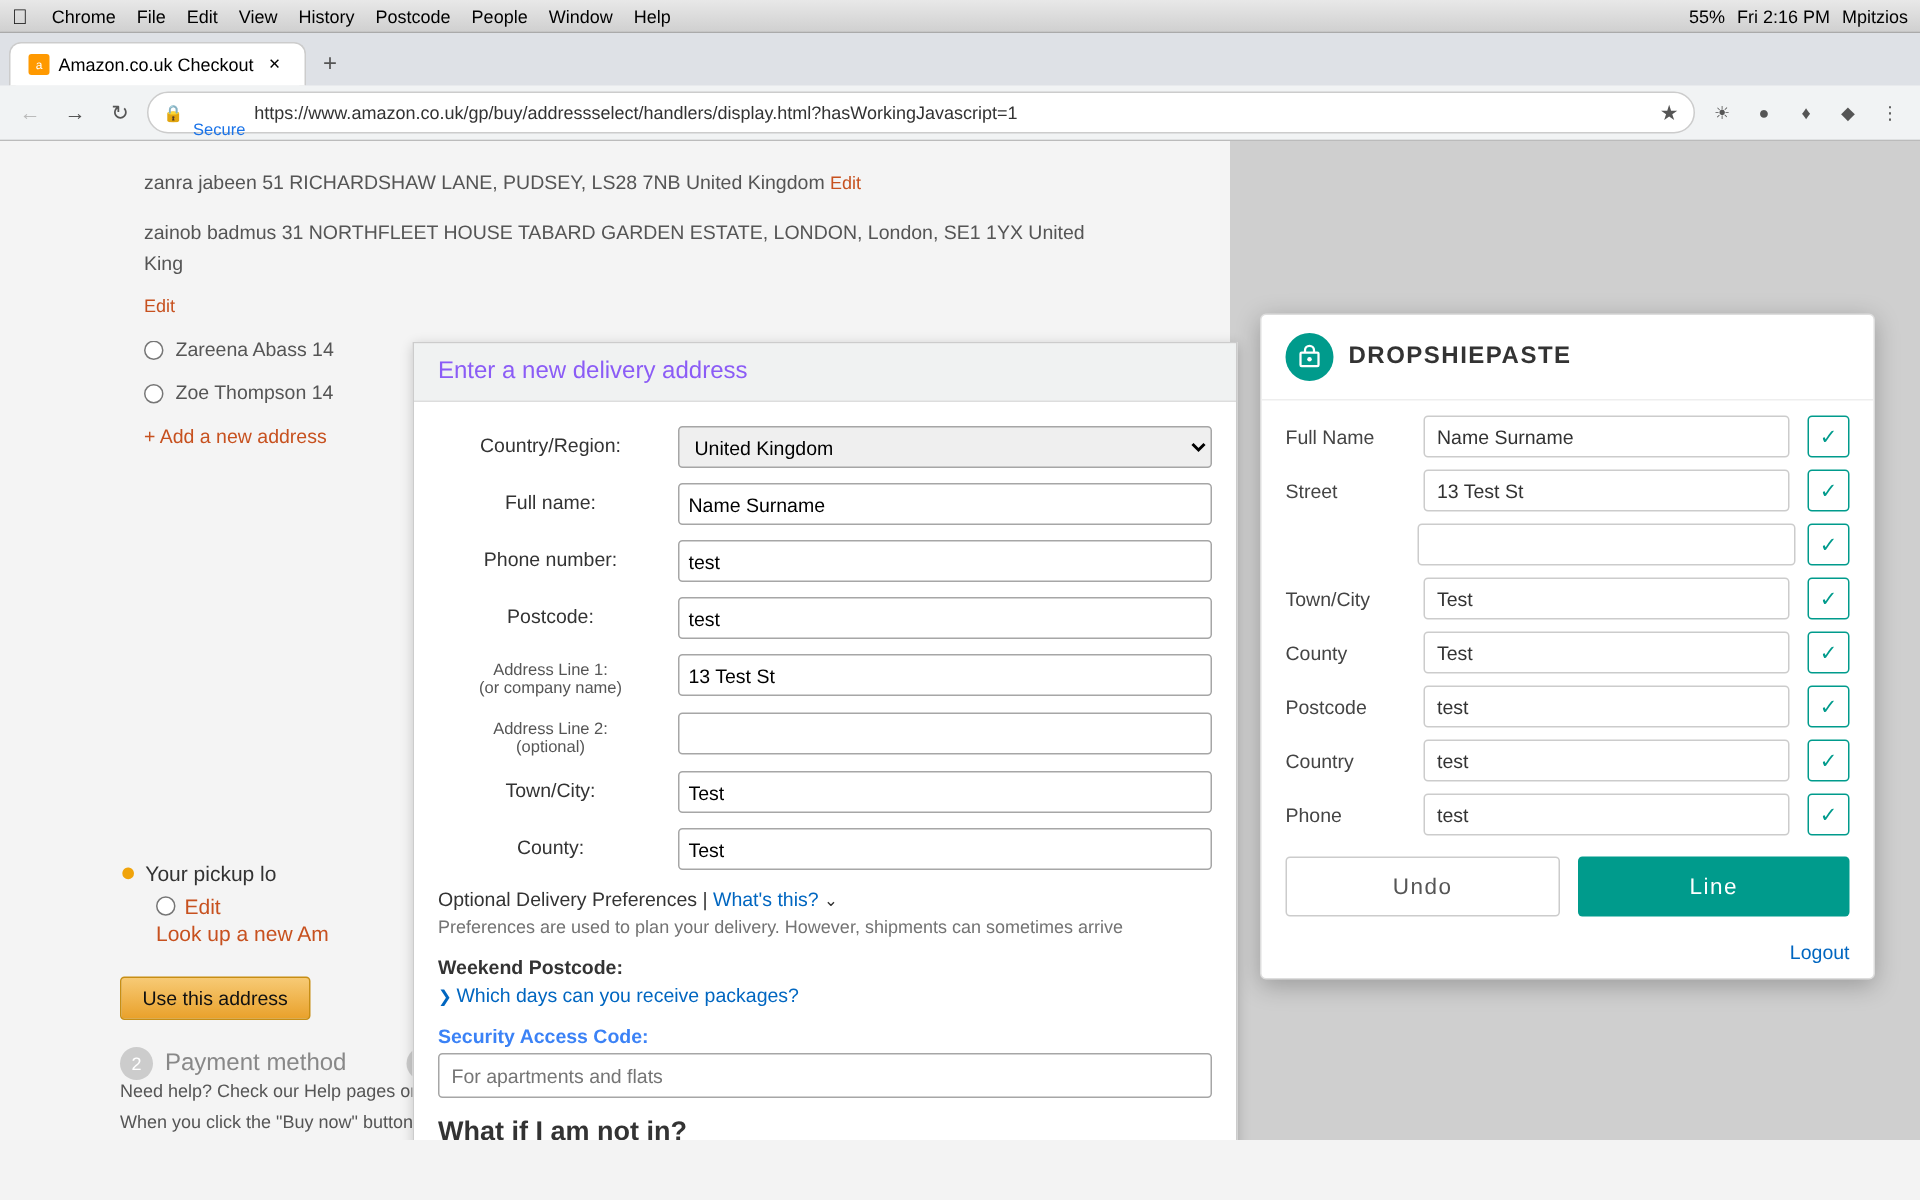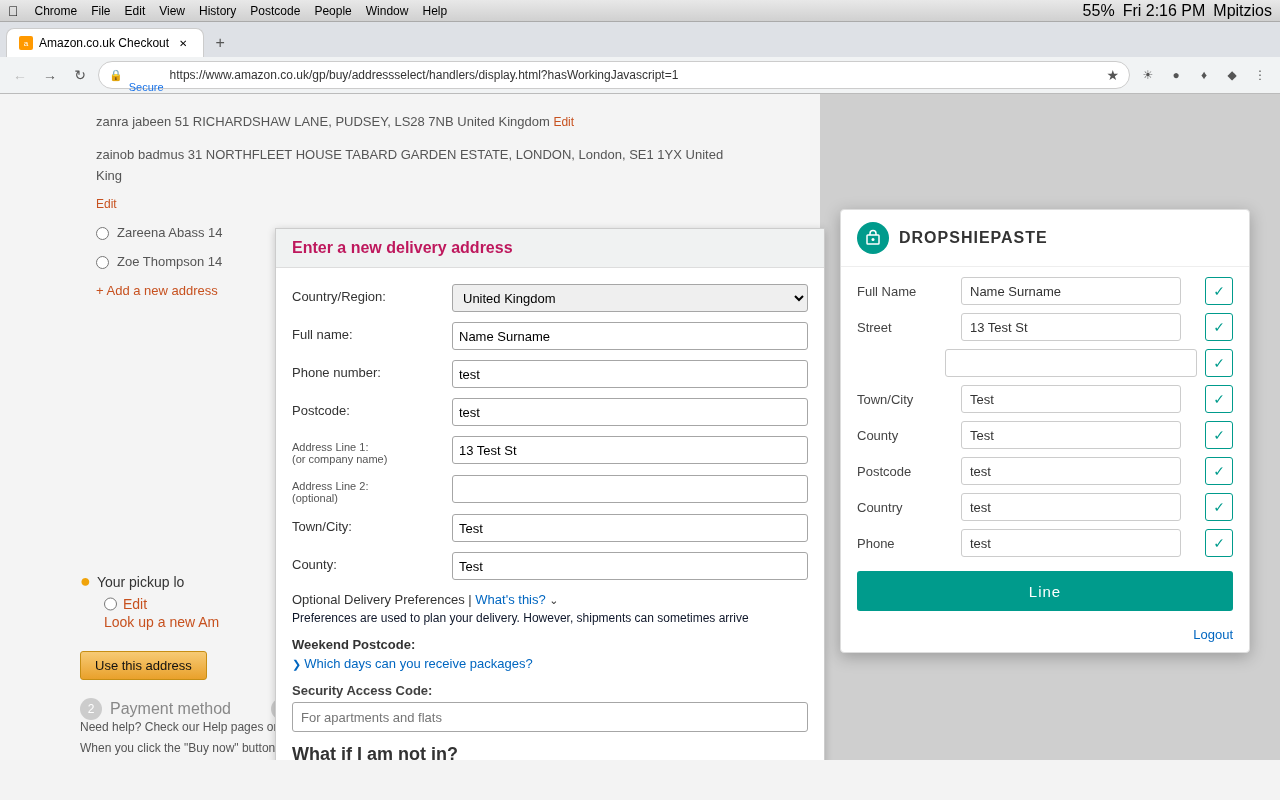--- a/index.html
+++ b/index.html
@@ -12,21 +12,21 @@
       display: flex;
       align-items: center;
       padding: 0 8px;
       font-size: 12px;
       border-bottom: 1px solid #aaa;
       gap: 16px;
     }
     .mac-bar-apple { font-size: 14px; }
     .mac-bar-menu { display: flex; gap: 14px; font-size: 12px; font-weight: 500; }
 
-    .mac-bar-right { margin-left: auto; display: flex; align-items: center; gap: 8px; font-size: 16px; text-align: center; }
+    .mac-bar-right { margin-left: auto; display: flex; align-items: center; gap: 8px; font-size: 12px; text-align: center; }
 
     
     .chrome-frame {
       background: #dee1e6;
       border-bottom: 1px solid #bbb;
     }
     .chrome-tabs {
       display: flex;
       align-items: flex-end;
       padding: 6px 6px 0 6px;
@@ -108,34 +108,34 @@
       border: 1px solid #ccc;
       box-shadow: 0 2px 8px rgba(0,0,0,0.2);
       z-index: 10;
     }
 
     .dialog-header {
       background: #f0f2f2;
       padding: 10px 16px;
       border-bottom: 1px solid #ddd;
       font-size: 16px;
-      font-weight: bold;
-      color: #be185d;
+      font-weight: normal;
+      color: #8b5cf6;
     }
 
     .dialog-body { padding: 16px; }
 
     .form-row {
       display: flex;
       align-items: flex-start;
       margin-bottom: 10px;
     }
     .form-label {
       width: 160px;
-      text-align: left;
+      text-align: center;
       padding-right: 10px;
       padding-top: 5px;
       font-size: 13px;
       color: #333;
       flex-shrink: 0;
     }
     .form-label span { font-size: 11px; color: #555; display: block; }
     .form-input {
       flex: 1;
       height: 28px;
@@ -149,29 +149,29 @@
       flex: 1;
       height: 28px;
       border: 1px solid #a6a6a6;
       border-radius: 3px;
       font-size: 13px;
       padding: 0 6px;
     }
 
     .optional-delivery { margin-top: 12px; font-size: 13px; color: #333; }
     .optional-delivery a { color: #0066c0; text-decoration: none; }
-    .delivery-note { font-size: 12px; color: #0f172a; margin-top: 4px; }
+    .delivery-note { font-size: 12px; color: #737373; margin-top: 4px; }
 
     .delivery-section { margin-top: 12px; }
     .delivery-section-title { font-weight: bold; font-size: 13px; color: #333; margin-bottom: 4px; }
     .delivery-link { font-size: 13px; color: #0066c0; text-decoration: none; }
     .delivery-link::before { content: '❯ '; font-size: 11px; }
 
     .security-section { margin-top: 12px; }
-    .security-label { font-weight: bold; font-size: 13px; color: #404040; margin-bottom: 4px; }
+    .security-label { font-weight: bold; font-size: 13px; color: #3b82f6; margin-bottom: 4px; }
     .security-input {
       width: 100%;
       height: 30px;
       border: 1px solid #a6a6a6;
       border-radius: 3px;
       padding: 0 8px;
       font-size: 13px;
       color: #999;
     }
 
@@ -228,21 +228,21 @@
       color: #333;
       letter-spacing: 1px;
     }
 
     .dropshie-body { padding: 10px 16px; }
 
     .ds-row {
       display: flex;
       align-items: center;
       margin-bottom: 8px;
-      gap: 24px;
+      gap: 12px;
     }
     .ds-label {
       width: 80px;
       font-size: 13px;
       color: #444;
       flex-shrink: 0;
     }
     .ds-input {
       flex: 1;
       height: 28px;
@@ -558,20 +558,21 @@
         <div class="ds-check">✓</div>
       </div>
 
       <div class="ds-row">
         <div class="ds-label">Phone</div>
         <input class="ds-input" type="text" value="test" style="">
         <div class="ds-check">✓</div>
       </div>
 
       <div class="ds-buttons">
+        <button class="ds-undo-btn">Undo</button>
         <button class="ds-paste-btn">Line</button>
       </div>
     </div>
 
     <div class="ds-footer">
       <a class="ds-logout">Logout</a>
     </div>
   </div>
 
 </div>

